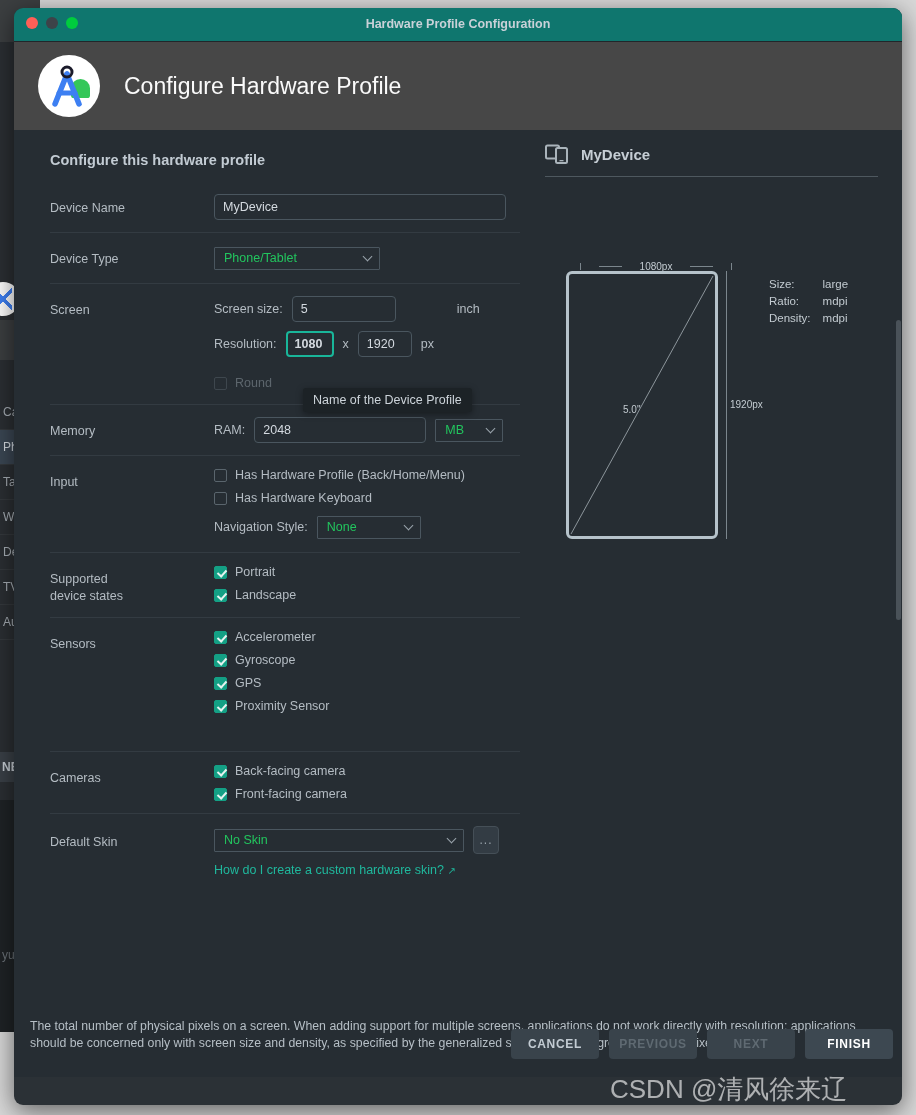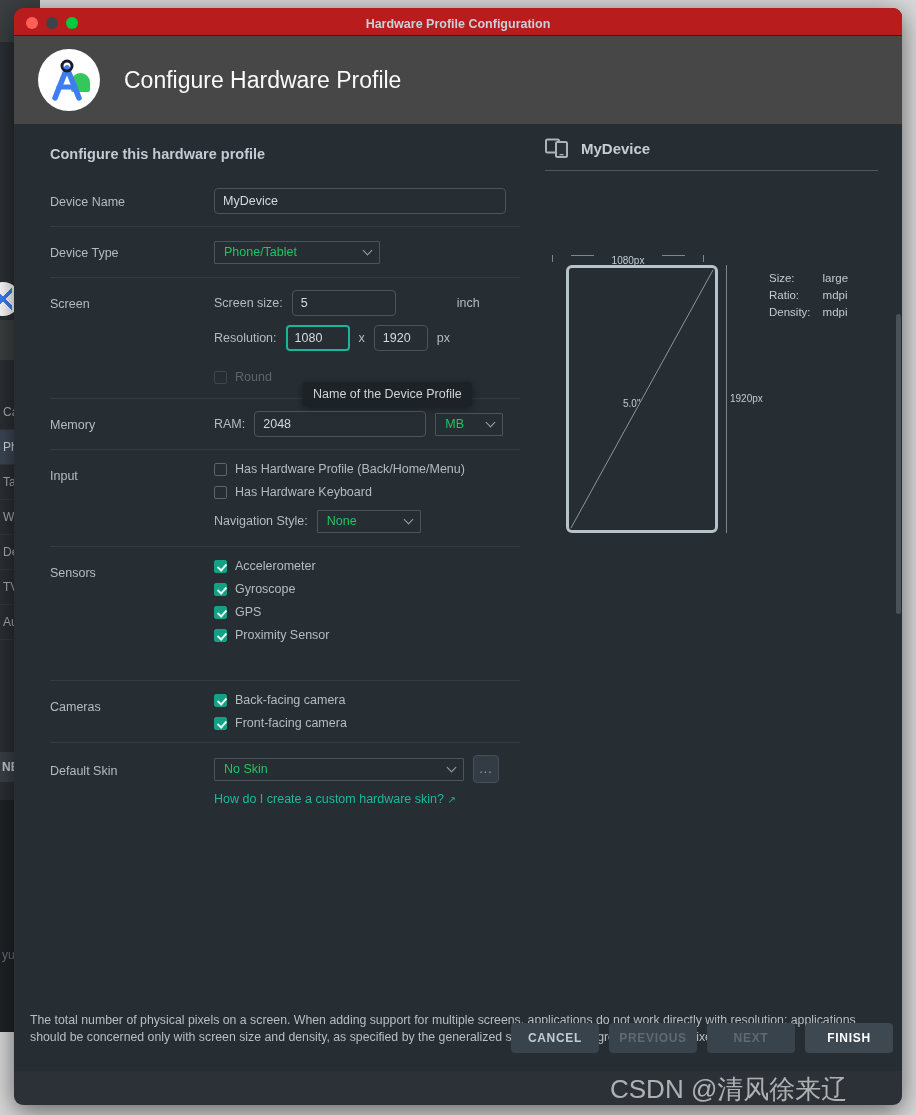--- a/index.html
+++ b/index.html
@@ -67,21 +67,21 @@
   #dialog {
     position: absolute; left: 14px; top: 8px;
     width: 888px; height: 1097px;
     background: #2b3136;
     border-radius: 9px;
     box-shadow: 0 6px 26px rgba(0,0,0,.55);
     overflow: hidden;
   }
   #titlebar {
     position: relative;
-    height: 28px; background: #b91c1c;
+    height: 34px; background: #0f766e;
     border-bottom: 1px solid #21262a;
   }
   .lights { position: absolute; left: 12px; top: 9px; display: flex; gap: 8px; }
   .light { width: 12px; height: 12px; border-radius: 50%; }
   .light.red { background: #ff5f57; }
   .light.yellow { background: #3d4349; }
   .light.green { background: #00cc3e; }
   #title-text {
     position: absolute; left: 0; right: 0; top: 9px;
     text-align: center; font-size: 12.5px; font-weight: bold; color: #c9d1d8;
@@ -151,21 +151,21 @@
     font-family: "Liberation Sans", sans-serif;
     height: 26px; padding: 0 8px;
     outline: none;
   }
   input.tf.focused {
     border: 2px solid #19b69a;
     padding: 0 7px;
   }
   #f-devicename { width: 292px; }
   #f-screensize { width: 104px; }
-  #f-resw { width: 64px; text-align: left; }
+  #f-resw { width: 48px; text-align: left; font-weight: bold; }
   #f-resh { width: 54px; }
   #f-ram { width: 172px; }
 
   .combo {
     position: relative;
     background: #262d33;
     border: 1px solid #4a565f;
     border-radius: 1px;
     height: 23px;
     color: #22c55e; font-size: 12.5px;
@@ -247,22 +247,22 @@
     width: 152px; height: 268px;
     border: 3px solid #b6c3cb;
     border-radius: 6px;
     background: #262d33;
     overflow: hidden;
   }
   #dev-diag {
     position: absolute; left: 0; top: 0; width: 100%; height: 100%;
   }
   #dim-top {
-    position: absolute; left: 7px; top: 84px; width: 152px;
-    display: flex; align-items: flex-start; gap: 18px;
+    position: absolute; left: 35px; top: 84px; width: 152px;
+    display: flex; align-items: center; gap: 18px;
   }
   #dim-top .bar { flex: 1; height: 1px; background: #7b868d; }
   #dim-top .txt { font-size: 10px; color: #c3cbd1; white-space: nowrap; }
   #dim-top .cap { width: 1px; height: 7px; background: #7b868d; }
   #dim-right {
     position: absolute; left: 181px; top: 94px; height: 268px;
     width: 1px; background: #7b868d;
   }
   #dim-right-txt {
     position: absolute; left: 185px; top: 222px;
@@ -449,20 +449,36 @@
           <div class="fieldline" style="margin-top:4px">
             <span class="sublabel">Navigation Style:</span>
             <div id="c-nav" class="combo">
               <span>None</span>
               <span class="chev"></span>
             </div>
           </div>
         </div>
       </div>
 
+      <div class="row">
+        <div class="row-label">
+          <div>Supported</div>
+          <div>device states</div>
+        </div>
+        <div class="row-fields">
+          <div class="cb-line">
+            <span class="cb on"></span>
+            <span class="cb-label">Portrait</span>
+          </div>
+          <div class="cb-line">
+            <span class="cb on"></span>
+            <span class="cb-label">Landscape</span>
+          </div>
+        </div>
+      </div>
 
       <div class="row" style="padding-bottom:38px">
         <div class="row-label">Sensors</div>
         <div class="row-fields">
           <div class="cb-line">
             <span class="cb on"></span>
             <span class="cb-label">Accelerometer</span>
           </div>
           <div class="cb-line">
             <span class="cb on"></span>

